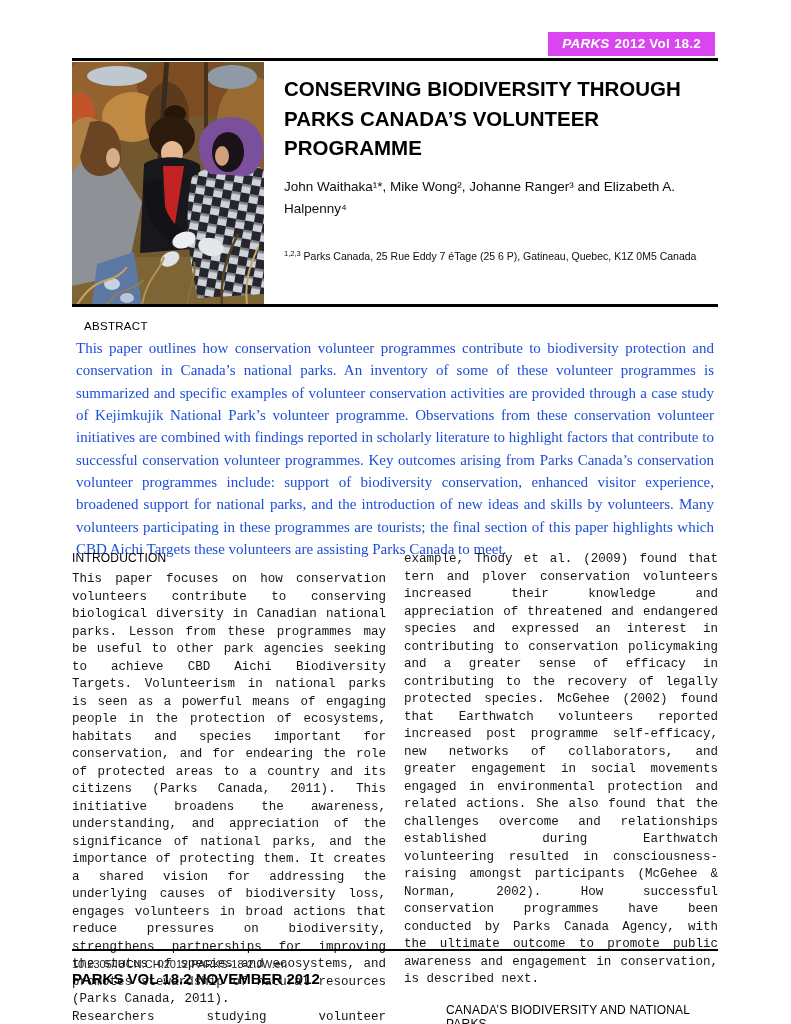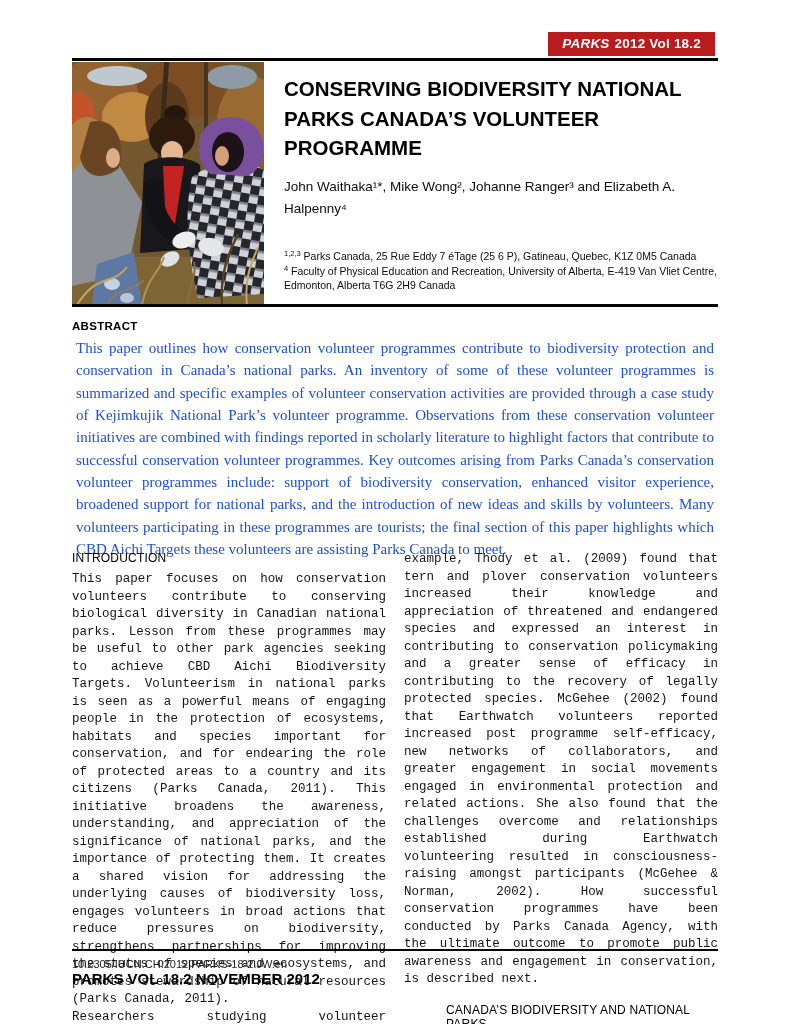--- a/index.html
+++ b/index.html
@@ -2,39 +2,39 @@
 <html><head>
 <meta charset="utf-8">
 <style>
   html,body{margin:0;padding:0;}
   body{
     width:791px;height:1024px;background:#ffffff;position:relative;
     font-family:"Liberation Sans",sans-serif;color:#111;
     -webkit-font-smoothing:antialiased;overflow:hidden;
   }
   .badge{
-    position:absolute;top:32px;right:76px;background:#b91c1c;color:#fff;
+    position:absolute;top:32px;right:76px;background:#d946ef;color:#fff;
     font-size:13.5px;font-weight:bold;padding:4px 14px 5px 14px;letter-spacing:.2px;
   }
   .badge .j{font-style:italic;}
   .badge .rest{margin-left:5px;}
   .rule-top{position:absolute;top:58px;left:72px;right:73px;height:3px;background:#000;}
   .header{position:absolute;top:62px;left:72px;right:73px;display:flex;gap:20px;}
   .photo-wrap{width:192px;height:243px;flex:none;overflow:hidden;background:#73582f;}
   .header-right{flex:1;padding-top:12px;}
   .title{
     font-size:20.5px;font-weight:bold;line-height:1.45;margin:0 0 13px 0;color:#000;
   }
   .authors{font-size:13.5px;line-height:1.6;margin:0 0 30px 0;color:#0d0d0d;}
   .correspondence p{font-size:10.5px;line-height:1.36;margin:0;color:#0d0d0d;}
   .correspondence sup{font-size:7.5px;line-height:0;}
   .rule-mid{position:absolute;top:304px;left:72px;right:73px;height:3px;background:#000;}
   .abstract{position:absolute;top:320px;left:72px;right:73px;}
   .abstract h2{
-    font-size:11.5px;font-weight:bold;letter-spacing:.3px;margin:0 0 5px 0;color:#000;
+    font-size:11.5px;font-weight:normal;letter-spacing:.3px;margin:0 0 5px 12px;color:#000;
   }
   .abstract p{
     font-family:"Liberation Serif",serif;font-size:15px;line-height:1.49;
     text-align:justify;margin:4px;color:#1d4ed8;
   }
   .columns{position:absolute;top:551px;left:72px;right:73px;display:flex;gap:18px;}
   .col{flex:1;min-width:0;}
   .col h3{
     font-family:"Liberation Sans",sans-serif;font-size:12px;font-weight:normal;
     letter-spacing:.2px;margin:0 0 6px 0;color:#000;
@@ -113,25 +113,24 @@
 
       <path d="M5 243 C25 210 40 225 55 205" stroke="#c9a45c" stroke-width="2" fill="none"></path>
       <path d="M70 243 C75 215 88 210 92 195" stroke="#b5914d" stroke-width="2" fill="none"></path>
       <path d="M150 243 C148 212 156 192 166 172" stroke="#57431f" stroke-width="2.5" fill="none"></path>
       <path d="M175 243 C172 215 180 200 186 185" stroke="#caa45f" stroke-width="2" fill="none"></path>
       <path d="M115 243 C118 222 125 212 122 200" stroke="#8a6f3a" stroke-width="2" fill="none"></path>
       <path d="M35 243 C45 225 60 230 72 218" stroke="#9c7f42" stroke-width="1.5" fill="none"></path>
     </svg>
   </div>
   <div class="header-right">
-    <h1 class="title">CONSERVING BIODIVERSITY NATIONAL PARKS CANADA’S VOLUNTEER PROGRAMME</h1>
+    <h1 class="title">CONSERVING BIODIVERSITY THROUGH PARKS CANADA’S VOLUNTEER PROGRAMME</h1>
     <p class="authors">John Waithaka¹*, Mike Wong², Johanne Ranger³ and Elizabeth A. Halpenny⁴</p>
     <div class="correspondence">
       <p><sup>1,2,3</sup><span> Parks Canada, 25 Rue Eddy 7 éTage (25 6 P), Gatineau, Quebec, K1Z 0M5 Canada</span></p>
-      <p><sup>4</sup><span> Faculty of Physical Education and Recreation, University of Alberta, E-419 Van Vliet Centre, Edmonton, Alberta T6G 2H9 Canada</span></p>
     </div>
   </div>
 </div>
 
 <div class="rule-mid"></div>
 
 <div class="abstract">
   <h2>ABSTRACT</h2>
   <p>This paper outlines how conservation volunteer programmes contribute to biodiversity protection and conservation in Canada’s national parks. An inventory of some of these volunteer programmes is summarized and specific examples of volunteer conservation activities are provided through a case study of Kejimkujik National Park’s volunteer programme. Observations from these conservation volunteer initiatives are combined with findings reported in scholarly literature to highlight factors that contribute to successful conservation volunteer programmes. Key outcomes arising from Parks Canada’s conservation volunteer programmes include: support of biodiversity conservation, enhanced visitor experience, broadened support for national parks, and the introduction of new ideas and skills by volunteers. Many volunteers participating in these programmes are tourists; the final section of this paper highlights which CBD Aichi Targets these volunteers are assisting Parks Canada to meet.</p>
 </div>

